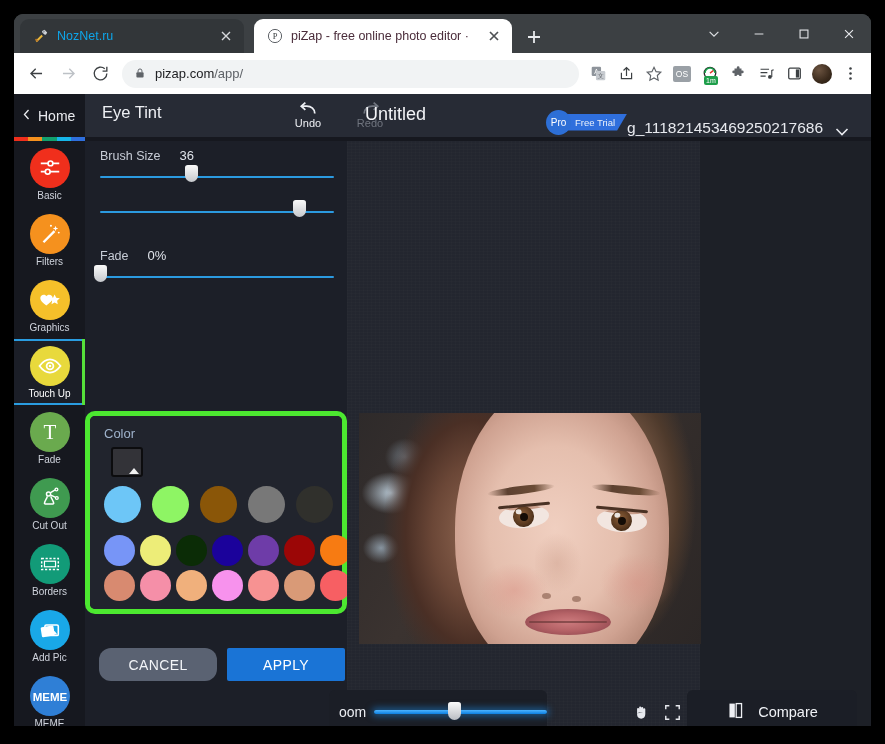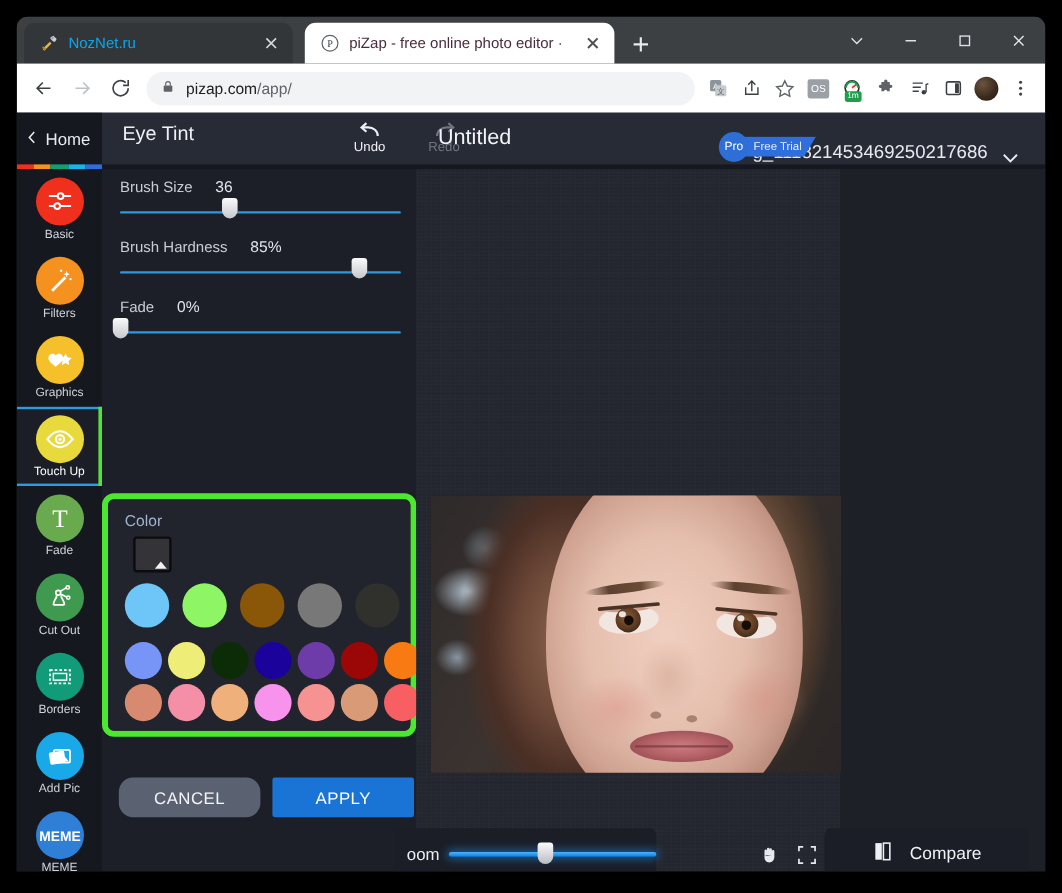--- a/index.html
+++ b/index.html
@@ -569,24 +569,20 @@
           <div class="slider-head">
             <span class="slider-label">Brush Size</span>
             <span class="slider-val">36</span>
           </div>
           <div class="track">
             <div class="thumb" style="left:39%"></div>
           </div>
         </div>
 
         <div class="slider-row" style="top:57px">
-          <div class="slider-head">
-            <span class="slider-label">Brush Hardness</span>
-            <span class="slider-val">85%</span>
-          </div>
           <div class="track">
             <div class="thumb" style="left:85%"></div>
           </div>
         </div>
 
         <div class="slider-row" style="top:107px">
           <div class="slider-head">
             <span class="slider-label">Fade</span>
             <span class="slider-val">0%</span>
           </div>
@@ -665,21 +661,21 @@
           <div class="lash l"></div>
           <div class="lash r"></div>
           <div class="ph-nose"></div>
           <div class="ph-nostril" style="left:183px; top:180px"></div>
           <div class="ph-nostril" style="left:213px; top:183px"></div>
           <div class="ph-lips"></div>
           <div class="ph-lipline"></div>
         </div>
       </div>
 
-      <div class="protrial" style="top:18px; left:585px;">
+      <div class="protrial" style="top:18px; left:532px;">
         <div class="pro">Pro</div>
         <div class="trial">Free Trial</div>
       </div>
       <div class="userid" style="top:25px; right:48px;">g_111821453469250217686</div>
       <div class="userid-caret" style="top:29px; right:20px;">
         <svg viewBox="0 0 18 18" width="18" height="18">
             <path d="M3.5 6l5.5 5.5L14.5 6" stroke="#e7e9ee" stroke-width="1.6" fill="none"></path>
           </svg>
       </div>
 

